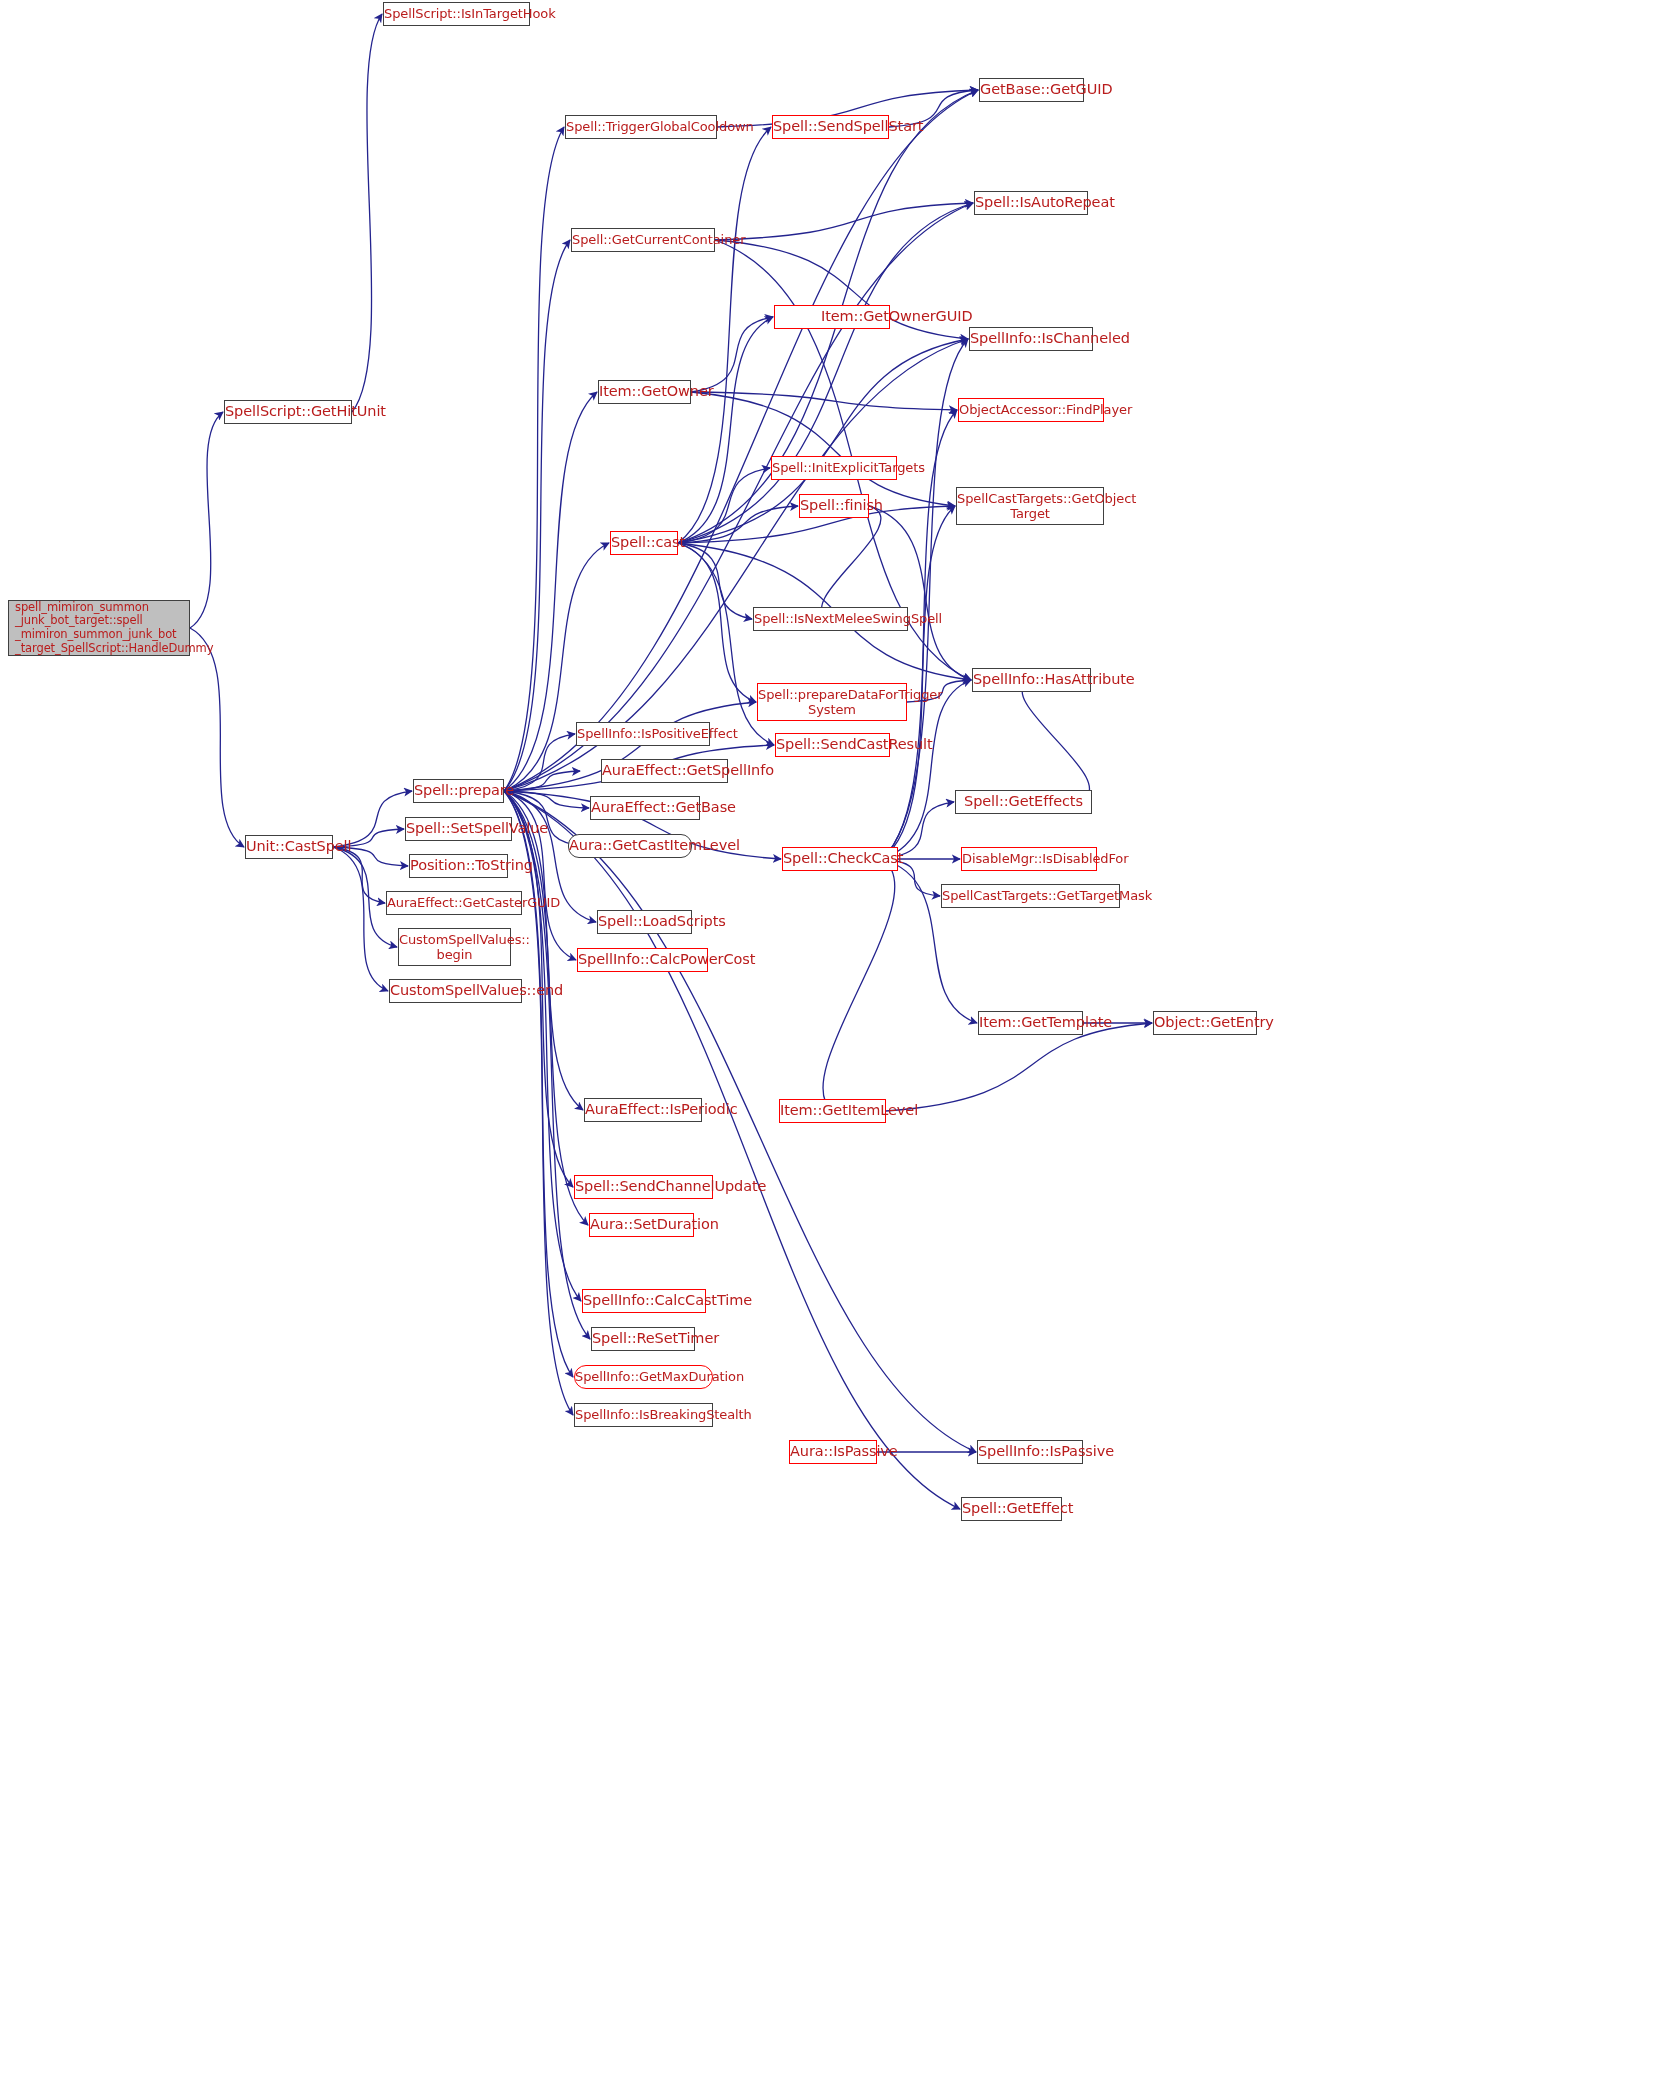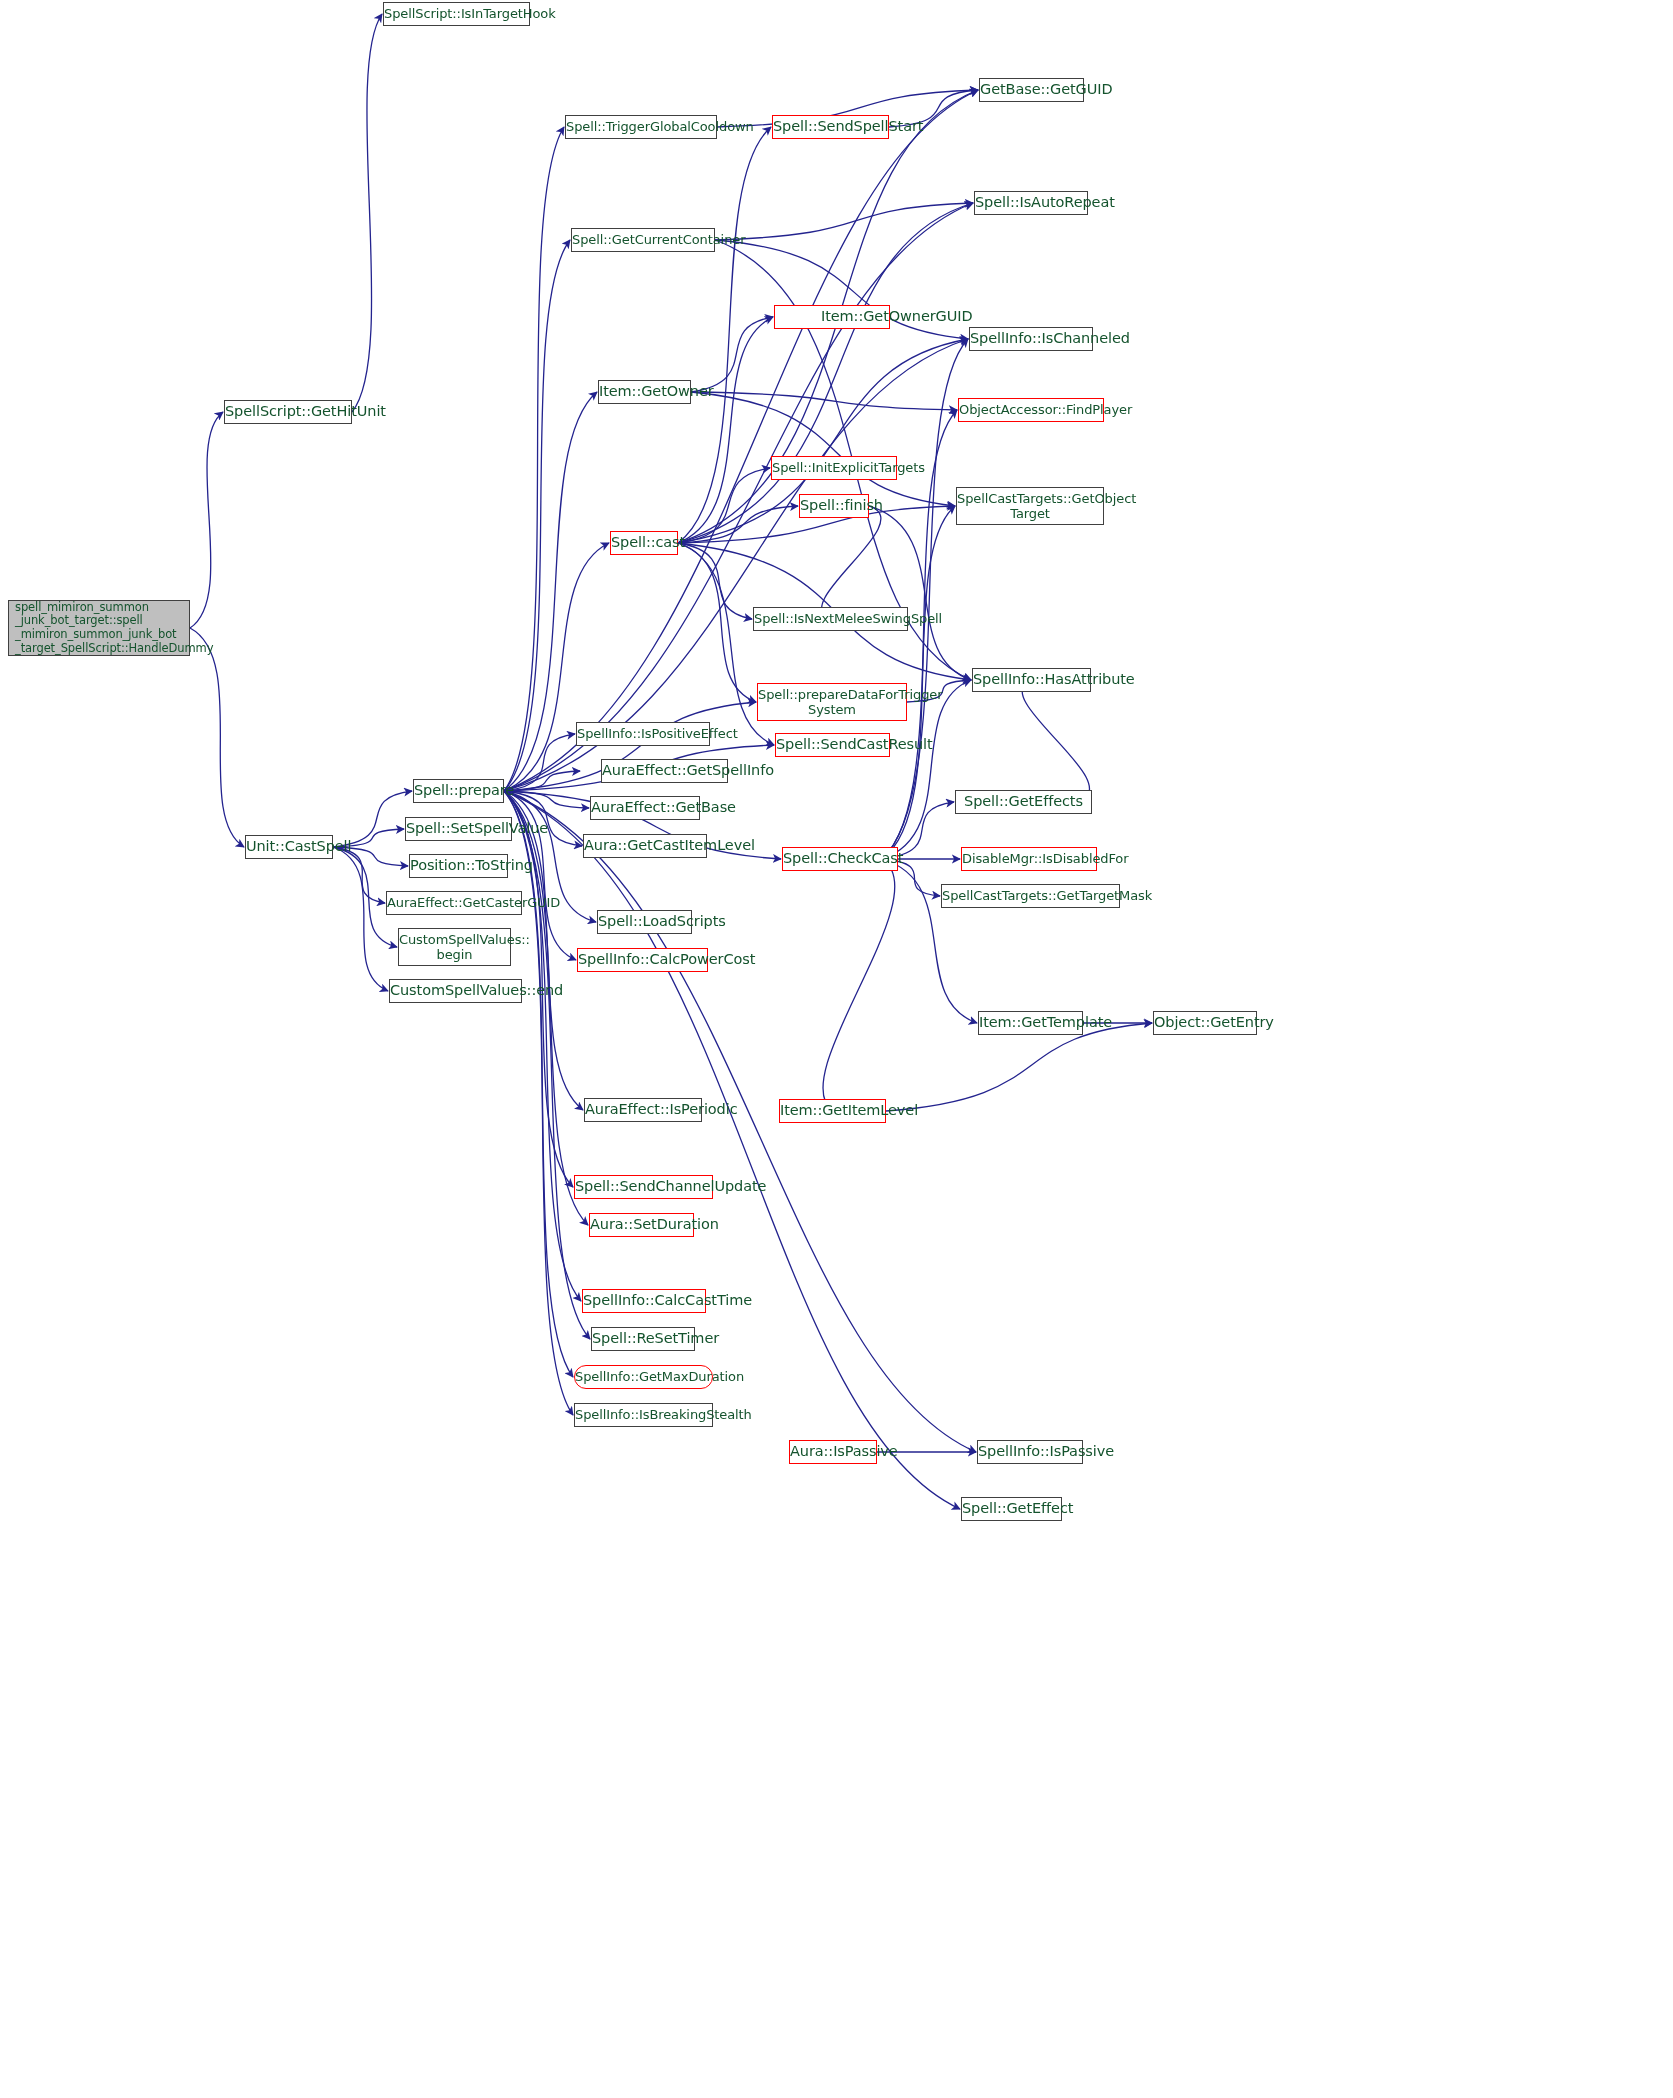--- a/index.html
+++ b/index.html
@@ -1,21 +1,21 @@
 <!DOCTYPE html>
 <html><head>
 <meta charset="utf-8">
 <style>
   html,body{margin:0;padding:0;background:#ffffff;}
   #canvas{position:relative;width:1673px;height:2098px;background:#ffffff;
           font-family:"DejaVu Sans","Liberation Sans",sans-serif;}
   svg#edges{position:absolute;left:0;top:0;width:1673px;height:2098px;pointer-events:none;}
   .node{position:absolute;box-sizing:border-box;display:flex;align-items:center;
         justify-content:center;text-align:center;background:#ffffff;
-        border:1px solid #404040;color:#14532d;line-height:1.18;
+        border:1px solid #404040;color:#b91c1c;line-height:1.18;
         font-size:14.5px;letter-spacing:-0.1px;white-space:pre-line;}
   .node.red{border:1.6px solid #ff0000;}
   .node.root{background:#bfbfbf;border:1.6px solid #404040;
              justify-content:flex-start;text-align:left;padding-left:6px;}
   .node span{display:block;width:100%;white-space:pre-line;}
 </style>
 </head>
 <body>
 
 <div id="canvas">
@@ -113,21 +113,21 @@
       <div class="node" style="left: 398px; top: 928px; width: 113px; height: 38px;"><span style="font-size: 13px;">CustomSpellValues::
 begin</span></div>
       <div class="node" style="left: 389px; top: 979px; width: 133px; height: 24px;"><span>CustomSpellValues::end</span></div>
       <div class="node" style="left: 565px; top: 115px; width: 152px; height: 24px;"><span style="font-size: 13px;">Spell::TriggerGlobalCooldown</span></div>
       <div class="node" style="left: 571px; top: 228px; width: 144px; height: 24px;"><span style="font-size: 13px;">Spell::GetCurrentContainer</span></div>
       <div class="node" style="left: 598px; top: 380px; width: 93px; height: 24px;"><span>Item::GetOwner</span></div>
       <div class="node red" style="left: 610px; top: 531px; width: 68px; height: 24px;"><span>Spell::cast</span></div>
       <div class="node" style="left: 576px; top: 722px; width: 134px; height: 24px;"><span style="font-size: 13px;">SpellInfo::IsPositiveEffect</span></div>
       <div class="node" style="left: 601px; top: 759px; width: 127px; height: 24px;"><span>AuraEffect::GetSpellInfo</span></div>
       <div class="node" style="left: 590px; top: 796px; width: 110px; height: 24px;"><span>AuraEffect::GetBase</span></div>
-      <div class="node" style="left: 583px; top: 834px; width: 124px; height: 24px;"><span>Aura::GetCastItemLevel</span></div>
+      <div class="node" style="left: 568px; top: 834px; width: 124px; height: 24px; border-radius: 11px;"><span>Aura::GetCastItemLevel</span></div>
       <div class="node" style="left: 597px; top: 910px; width: 95px; height: 24px;"><span>Spell::LoadScripts</span></div>
       <div class="node red" style="left: 577px; top: 948px; width: 131px; height: 24px;"><span>SpellInfo::CalcPowerCost</span></div>
       <div class="node" style="left: 584px; top: 1098px; width: 118px; height: 24px;"><span>AuraEffect::IsPeriodic</span></div>
       <div class="node red" style="left: 574px; top: 1175px; width: 139px; height: 24px;"><span>Spell::SendChannelUpdate</span></div>
       <div class="node red" style="left: 589px; top: 1213px; width: 105px; height: 24px;"><span>Aura::SetDuration</span></div>
       <div class="node red" style="left: 582px; top: 1289px; width: 124px; height: 24px;"><span>SpellInfo::CalcCastTime</span></div>
       <div class="node" style="left: 591px; top: 1327px; width: 104px; height: 24px;"><span>Spell::ReSetTimer</span></div>
       <div class="node red" style="left: 574px; top: 1365px; width: 139px; height: 24px; border-radius: 12px;"><span style="font-size: 13px;">SpellInfo::GetMaxDuration</span></div>
       <div class="node" style="left: 574px; top: 1403px; width: 139px; height: 24px;"><span style="font-size: 13px;">SpellInfo::IsBreakingStealth</span></div>
       <div class="node red" style="left: 772px; top: 115px; width: 117px; height: 24px;"><span>Spell::SendSpellStart</span></div>

